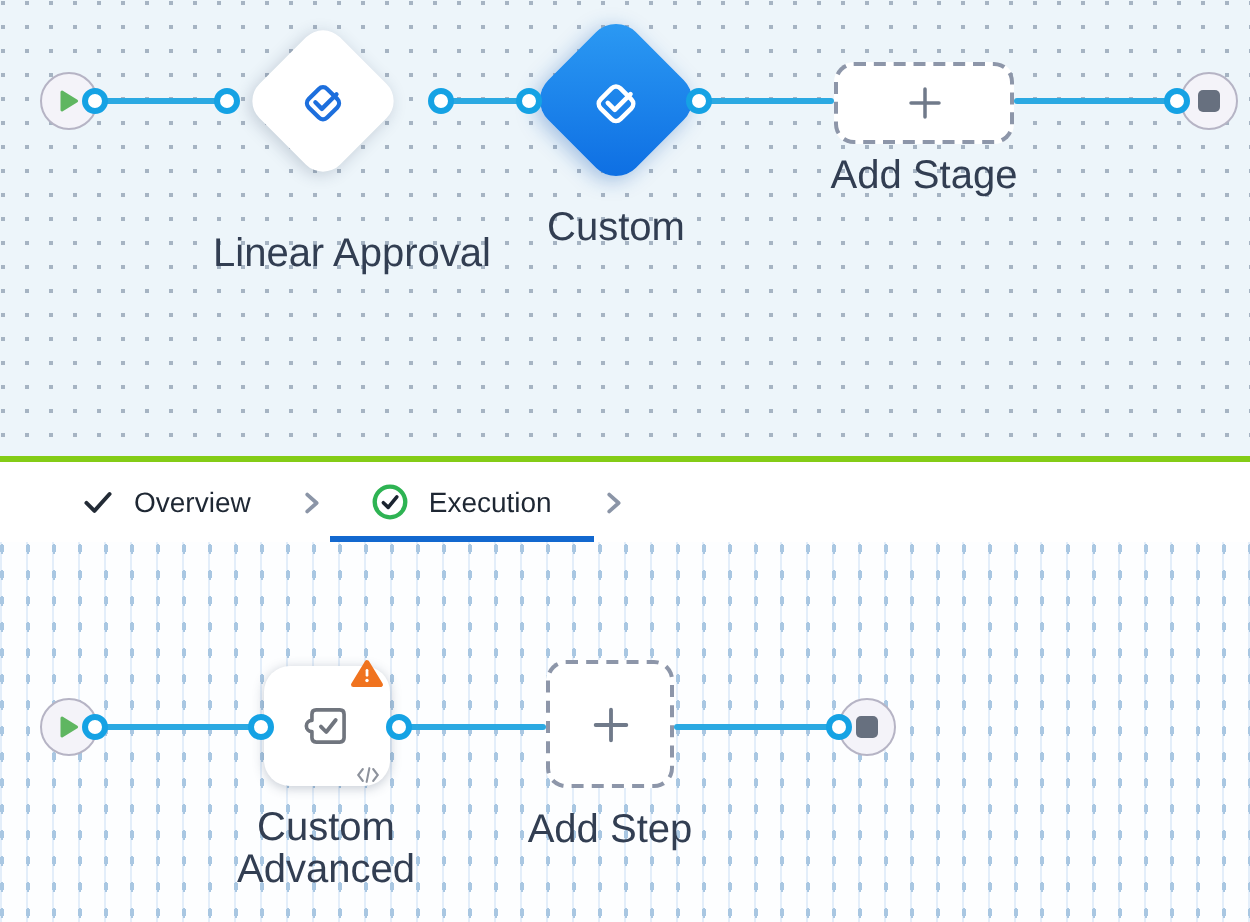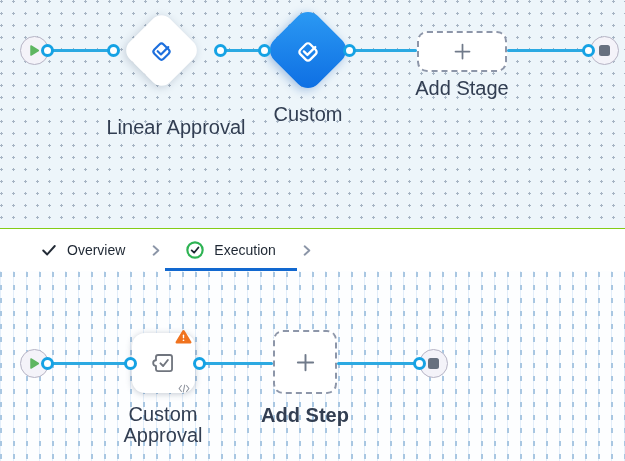--- a/index.html
+++ b/index.html
@@ -42,21 +42,21 @@
           display:flex; align-items:center; justify-content:center; color:#707a8a; cursor:pointer; }
   .node-card { position:absolute; background:#fff; border-radius:13px;
           box-shadow:0 1px 6px rgba(45,65,95,.28);
           display:flex; align-items:center; justify-content:center; color:#70757e; cursor:pointer; }
   .badge-warning { position:absolute; left:43px; top:-4px; }
   .badge-code { position:absolute; left:46px; top:46px; }
   .node-label { position:absolute; text-align:center; font-size:20px; color:#323e52; line-height:20px; }
 
   
   .tabbar { position:absolute; top:228px; left:0; width:625px; height:43px; background:#fff;
-          border-top:1px solid #84cc16; display:flex; align-items:stretch; padding-left:20px; }
+          border-top:3px solid #84cc16; display:flex; align-items:stretch; padding-left:20px; }
   .tab { display:flex; align-items:center; gap:10px; padding:0 21px; font-size:14px;
           color:#1e2733; cursor:pointer; white-space:nowrap; }
   .tab.active { box-shadow:inset 0 -3px 0 #1268cf;text-align:center; }
   .tab-sep { display:flex; align-items:center; padding:0 2px; }
 </style>
 </head>
 <body>
 
 <div class="screen">
 
@@ -182,18 +182,18 @@
       <div class="end-square"></div>
     </div>
 
     <div class="port" style="left:40.5px;  top:85.5px;"></div>
     <div class="port" style="left:123.5px; top:85.5px;"></div>
     <div class="port" style="left:192.5px; top:85.5px;"></div>
     <div class="port" style="left:412.5px; top:85.5px;"></div>
 
     <div class="node-label" style="left:63px; top:133px; width:200px; line-height:21px;">
       <span style="display:block">Custom</span>
-      <span style="display:block">Approval</span>
+      <span style="display:block">Advanced</span>
     </div>
-    <div class="node-label" style="left:225px; top:134px; width:160px;font-weight:bold;">Add Step</div>
+    <div class="node-label" style="left:225px; top:134px; width:160px;">Add Step</div>
   </div>
 
 </div>
 
 </body></html>

